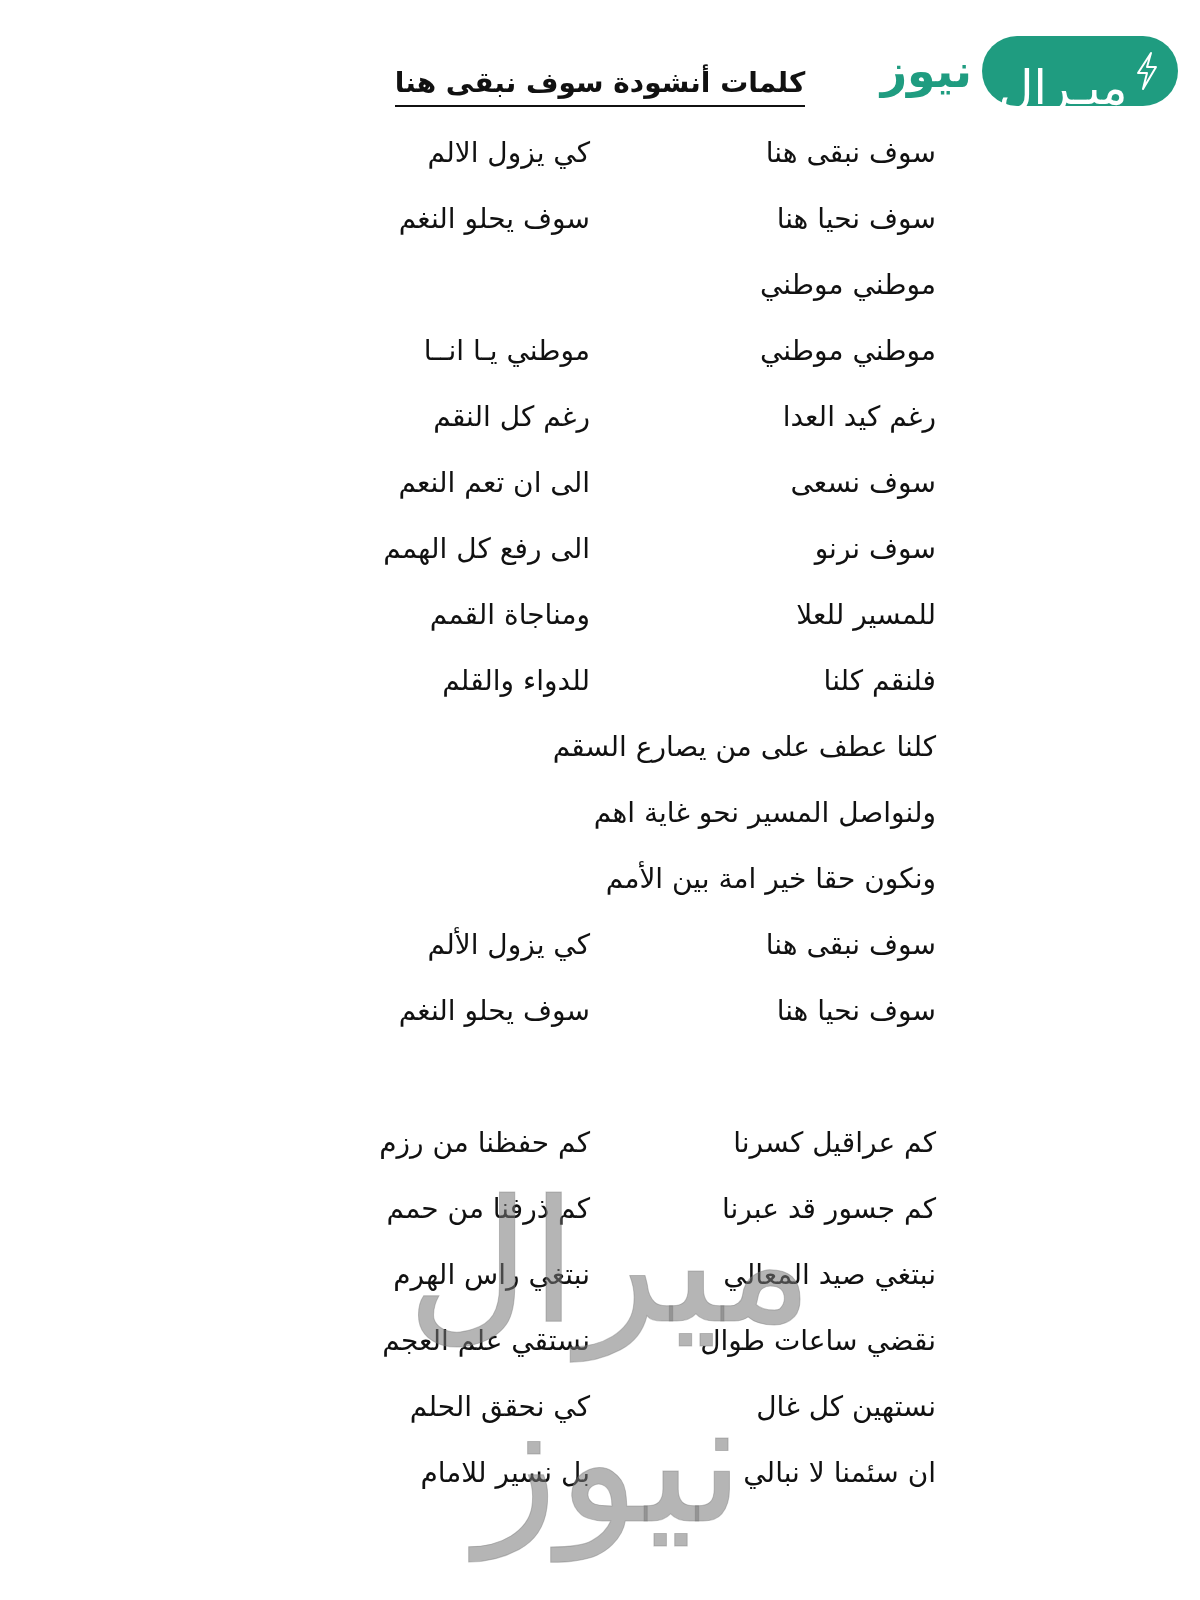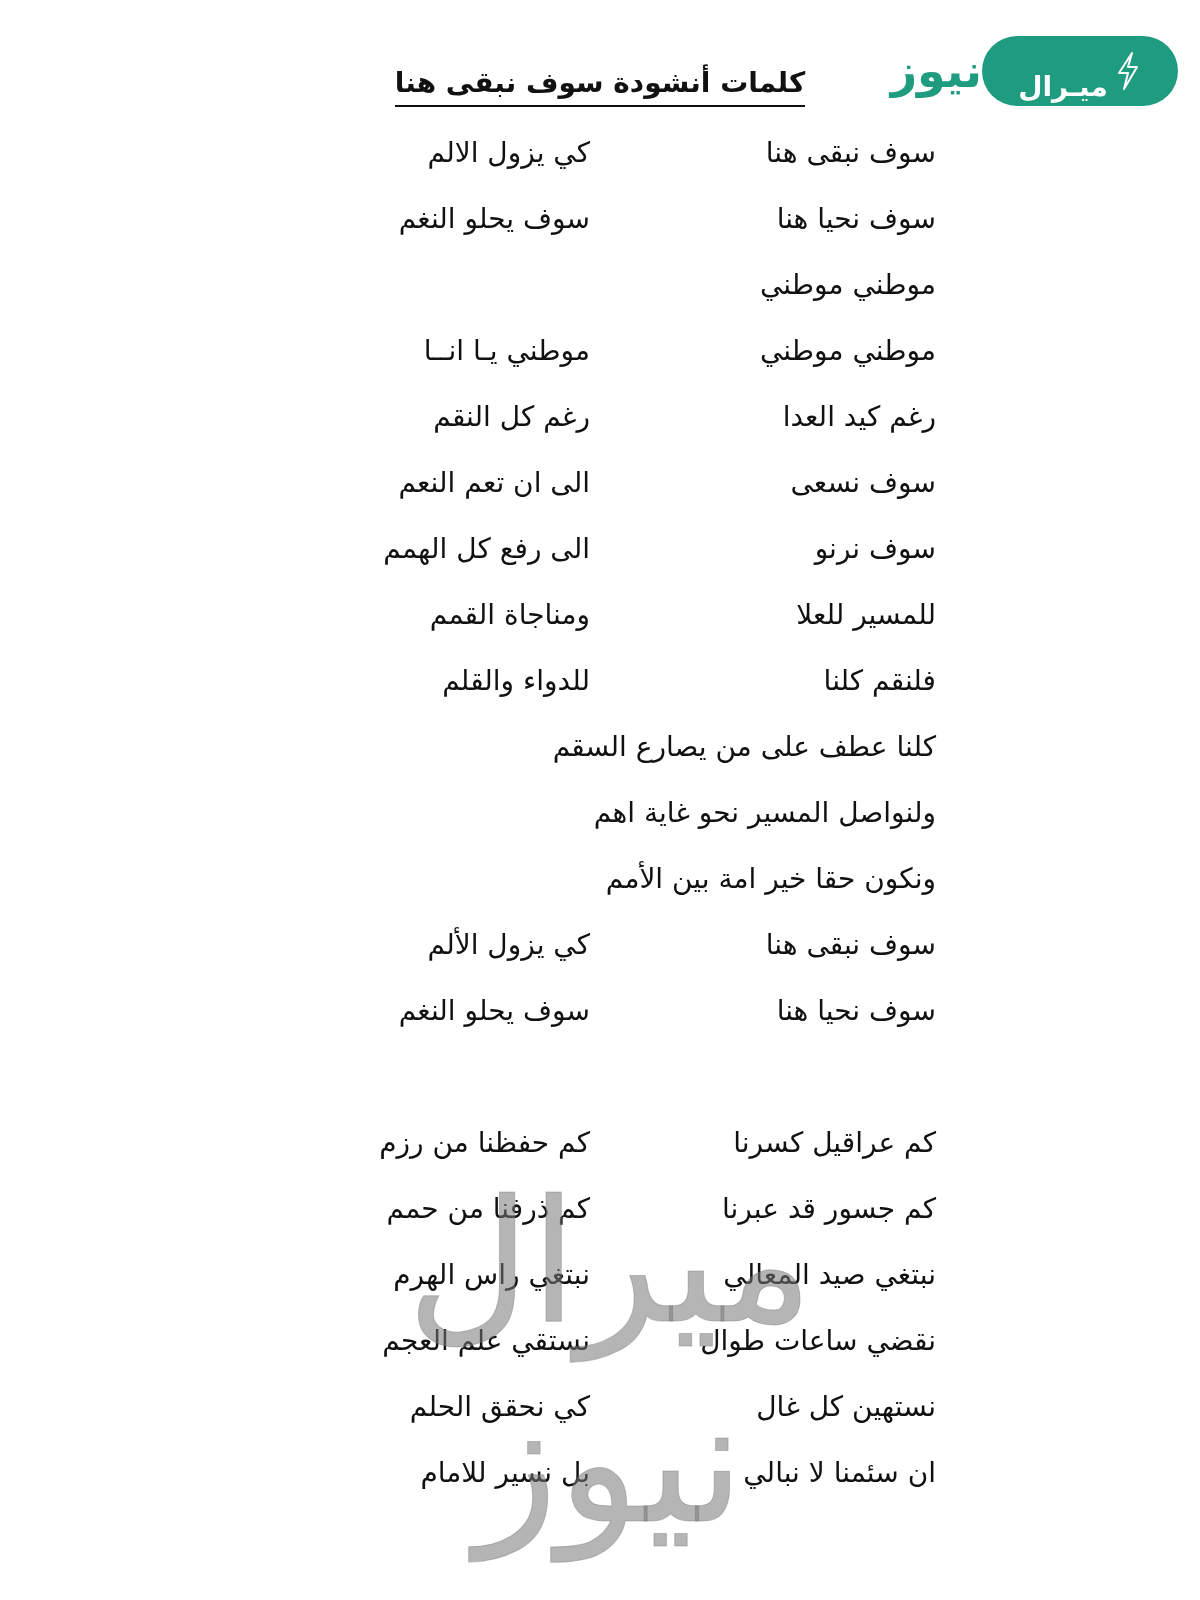--- a/index.html
+++ b/index.html
@@ -22,36 +22,37 @@
       display: flex;
       flex-direction: row;
       align-items: center;
       direction: ltr;
     }
     .logo-word-outside {
       font-family: "DejaVu Sans", sans-serif;
       font-weight: bold;
       font-size: 46px;
       color: #1f9c80;
+      margin-right: 10px;
       line-height: 1;
     }
     .logo-pill {
       background: #1f9c80;
       border-radius: 36px;
       height: 70px;
       width: 196px;
       display: flex;
       align-items: center;
       justify-content: center;
       gap: 6px;
       color: #ffffff;
     }
     .logo-pill-word {
-      font-weight: bold;
-      font-size: 28px;
+      font-weight: normal;
+      font-size: 48px;
       line-height: 1;
       margin-top: 31px;
     }
     .bolt {
       width: 28px;
       height: 40px;
     }
     .title-wrap {
       position: absolute;
       top: 66px;

